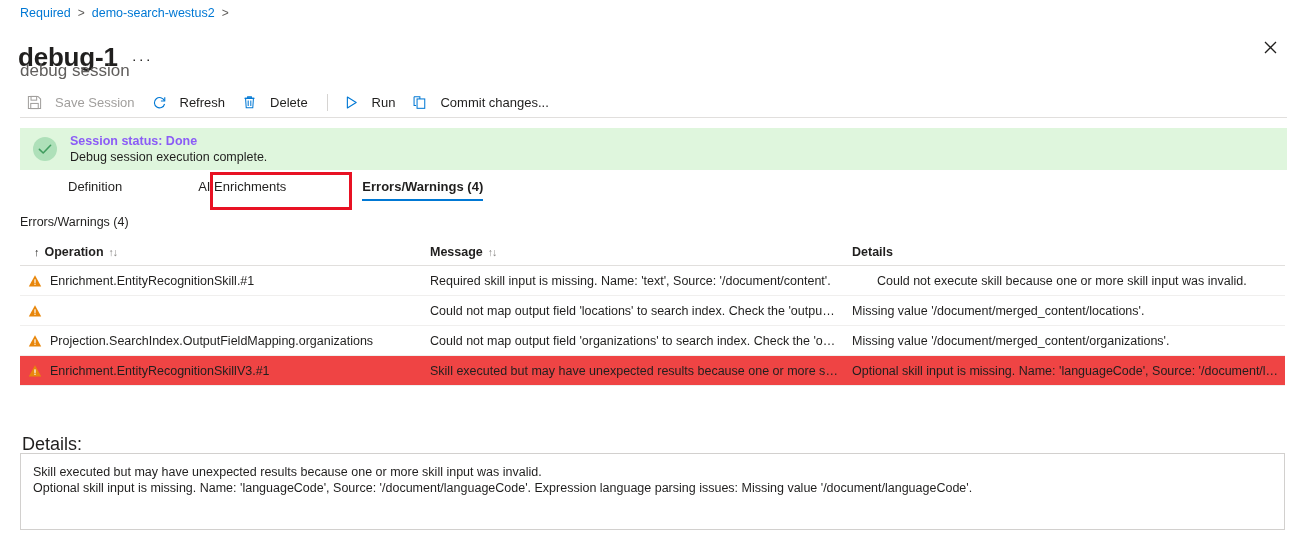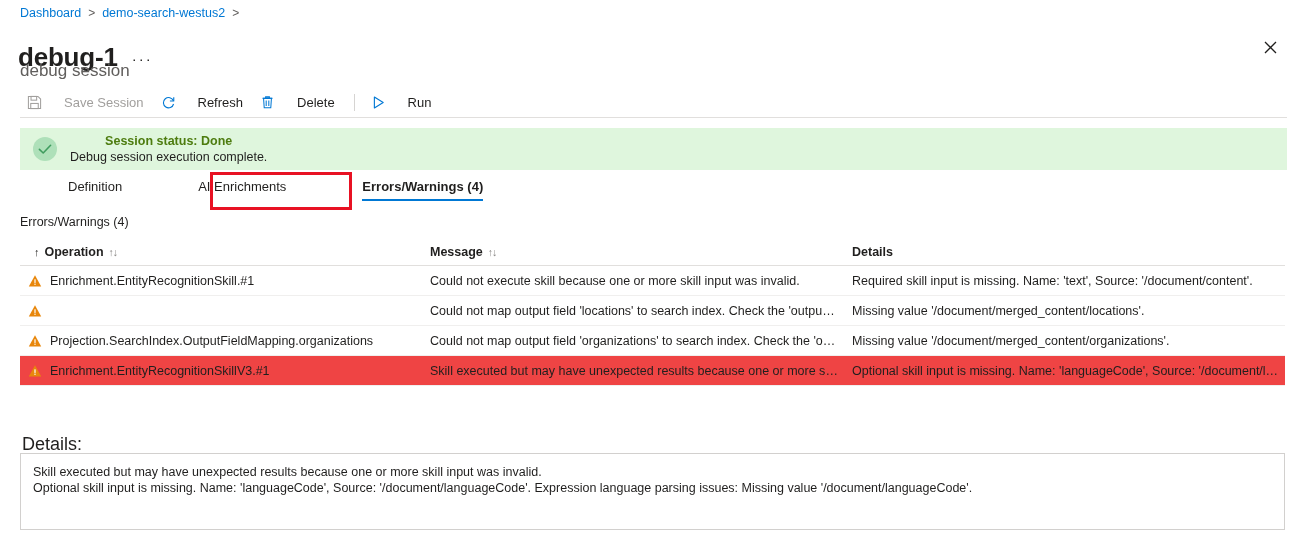--- a/index.html
+++ b/index.html
@@ -42,41 +42,41 @@
     width: 26px; height: 26px; display:flex; align-items:center; justify-content:center;
     cursor: pointer; color:#201f1e;
   }
 
   
   .toolbar {
     position: absolute; left: 20px; top: 88px; right: 8px; height: 28px;
     display: flex; align-items: center; gap: 0px;
   }
   .tb-item {
-    display: flex; align-items: center; gap: 21px;
+    display: flex; align-items: center; gap: 12px;
     padding: 3px 10px 3px 6px;
     font-size: 13px; color:#201f1e; cursor: pointer; white-space: nowrap;
   }
   .tb-item.disabled { color:#a19f9d; cursor: default; }
   .tb-item .ic { display:flex; align-items:center; justify-content:center; width:17px; height:17px; color:#0078d4; }
   .tb-item.disabled .ic { color:#a19f9d; }
   .tb-sep { width:1px; height:17px; background:#d6d4d2; margin: 0 9px; }
   .toolbar-rule {
     position: absolute; left: 20px; right: 8px; top: 117px;
     height: 1px; background: #e1dfdd;
   }
 
   
   .banner {
     position: absolute; left: 20px; top: 128px; right: 8px; height: 42px;
     background: #dff6dd; display:flex; align-items:center; padding-left: 12px; gap: 12px;
   }
   .banner-ic { width: 26px; height: 26px; flex:0 0 auto; }
   .banner-txt { display:flex; flex-direction: column; justify-content:center; gap:2px; }
-  .banner-title { font-size: 12.5px; font-weight: 600; color:#4d7c0f; line-height: 1.15; text-align: center; }
+  .banner-title { font-size: 12.5px; font-weight: 600; color:#8b5cf6; line-height: 1.15; }
   .banner-sub { font-size: 12.5px; color:#201f1e; line-height: 1.15; }
 
   
   .tabs {
     position: absolute; left: 20px; top: 176px;
     display: flex; align-items: flex-start; gap: 0px;
   }
   .tab {
     position: relative; font-size: 13px; color:#201f1e;
     padding: 3px 14px 9px 14px; cursor: pointer; white-space: nowrap; margin-left: 48px;
@@ -135,21 +135,21 @@
     border: 1px solid #d2d0ce; background:#fff; padding: 10px 12px;
   }
   .details-line { font-size: 12.5px; color:#201f1e; line-height: 1.3; white-space: nowrap; }
 </style>
 </head>
 <body>
 
 <div class="page">
 
   <div class="breadcrumb">
-    <span class="crumb-link">Dashboard</span>
+    <span class="crumb-link">Required</span>
     <span class="crumb-sep">&gt;</span>
     <span class="crumb-link">demo-search-westus2</span>
     <span class="crumb-sep">&gt;</span>
   </div>
 
   <div class="title-row">
     <div class="page-title">debug-1</div>
     <div class="ellipsis-btn">···</div>
   </div>
   <div class="subtitle">debug session</div>
@@ -198,20 +198,30 @@
 
     <div class="tb-item">
       <span class="ic">
         <svg width="15" height="15" viewBox="0 0 16 16" fill="none" stroke="currentColor" stroke-width="1.2">
           <path d="M3.6 2.2 L13 8 L3.6 13.8 Z" stroke-linejoin="round"></path>
         </svg>
       </span>
       <span>Run</span>
     </div>
 
+    <div class="tb-item">
+      <span class="ic">
+        <svg width="15" height="15" viewBox="0 0 16 16" fill="none" stroke="currentColor" stroke-width="1.1">
+          <path d="M2.2 1.8h6.2v2.4"></path>
+          <path d="M2.2 1.8v9.4h2.2"></path>
+          <rect x="5.4" y="4.2" width="8.2" height="10"></rect>
+        </svg>
+      </span>
+      <span>Commit changes...</span>
+    </div>
   </div>
   <div class="toolbar-rule"></div>
 
   <div class="banner">
     <span class="banner-ic">
       <svg width="26" height="26" viewBox="0 0 26 26">
         <circle cx="13" cy="13" r="12" fill="#aee0b9"></circle>
         <path d="M7.4 13.4 L11.2 17 L18.6 9.3" fill="none" stroke="#3f9c5f" stroke-width="1.6" stroke-linecap="round" stroke-linejoin="round"></path>
       </svg>
     </span>
@@ -256,22 +266,22 @@
       <div class="td col-op">
         <span class="warn-ic">
           <svg width="14" height="14" viewBox="0 0 14 14">
             <path d="M7 1.3 L13.2 12.6 H0.8 Z" fill="#e8870c"></path>
             <rect x="6.4" y="5.3" width="1.2" height="3.6" fill="#ffffff"></rect>
             <rect x="6.4" y="9.6" width="1.2" height="1.3" fill="#ffffff"></rect>
           </svg>
         </span>
         <span class="op-text">Enrichment.EntityRecognitionSkill.#1</span>
       </div>
+      <div class="td col-det">Required skill input is missing. Name: 'text', Source: '/document/content'.</div>
       <div class="td col-msg">Could not execute skill because one or more skill input was invalid.</div>
-      <div class="td col-det">Required skill input is missing. Name: 'text', Source: '/document/content'.</div>
     </div>
 
     <div class="trow">
       <div class="td col-op">
         <span class="warn-ic">
           <svg width="14" height="14" viewBox="0 0 14 14">
             <path d="M7 1.3 L13.2 12.6 H0.8 Z" fill="#e8870c"></path>
             <rect x="6.4" y="5.3" width="1.2" height="3.6" fill="#ffffff"></rect>
             <rect x="6.4" y="9.6" width="1.2" height="1.3" fill="#ffffff"></rect>
           </svg>

